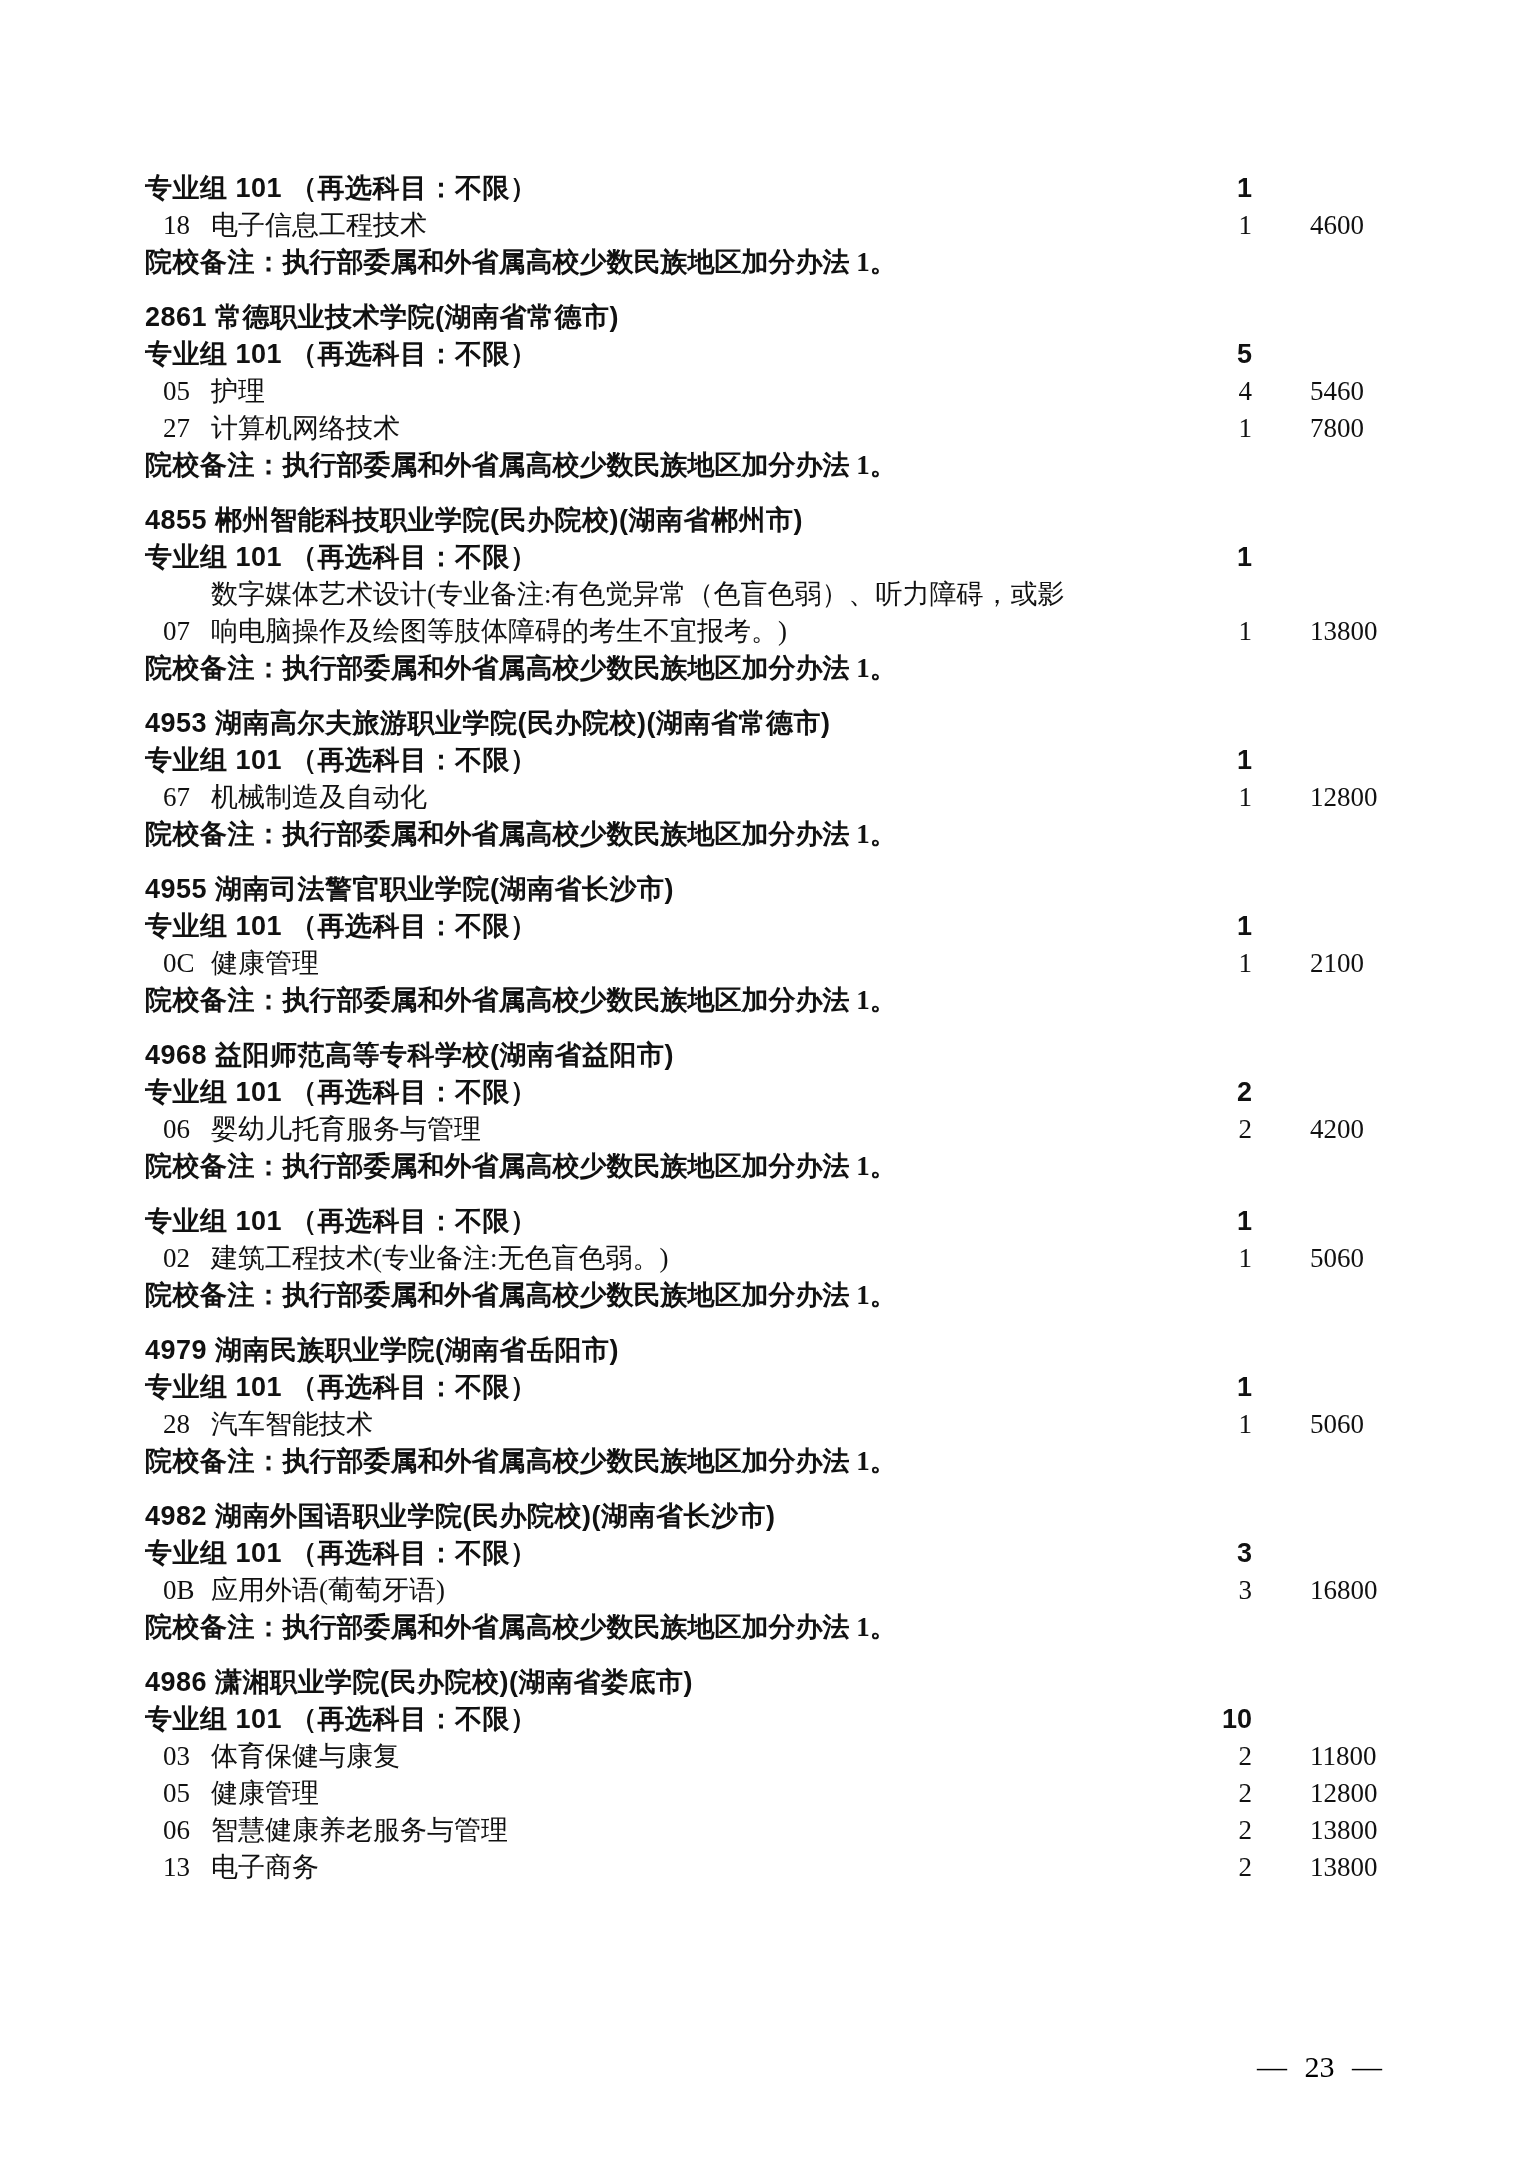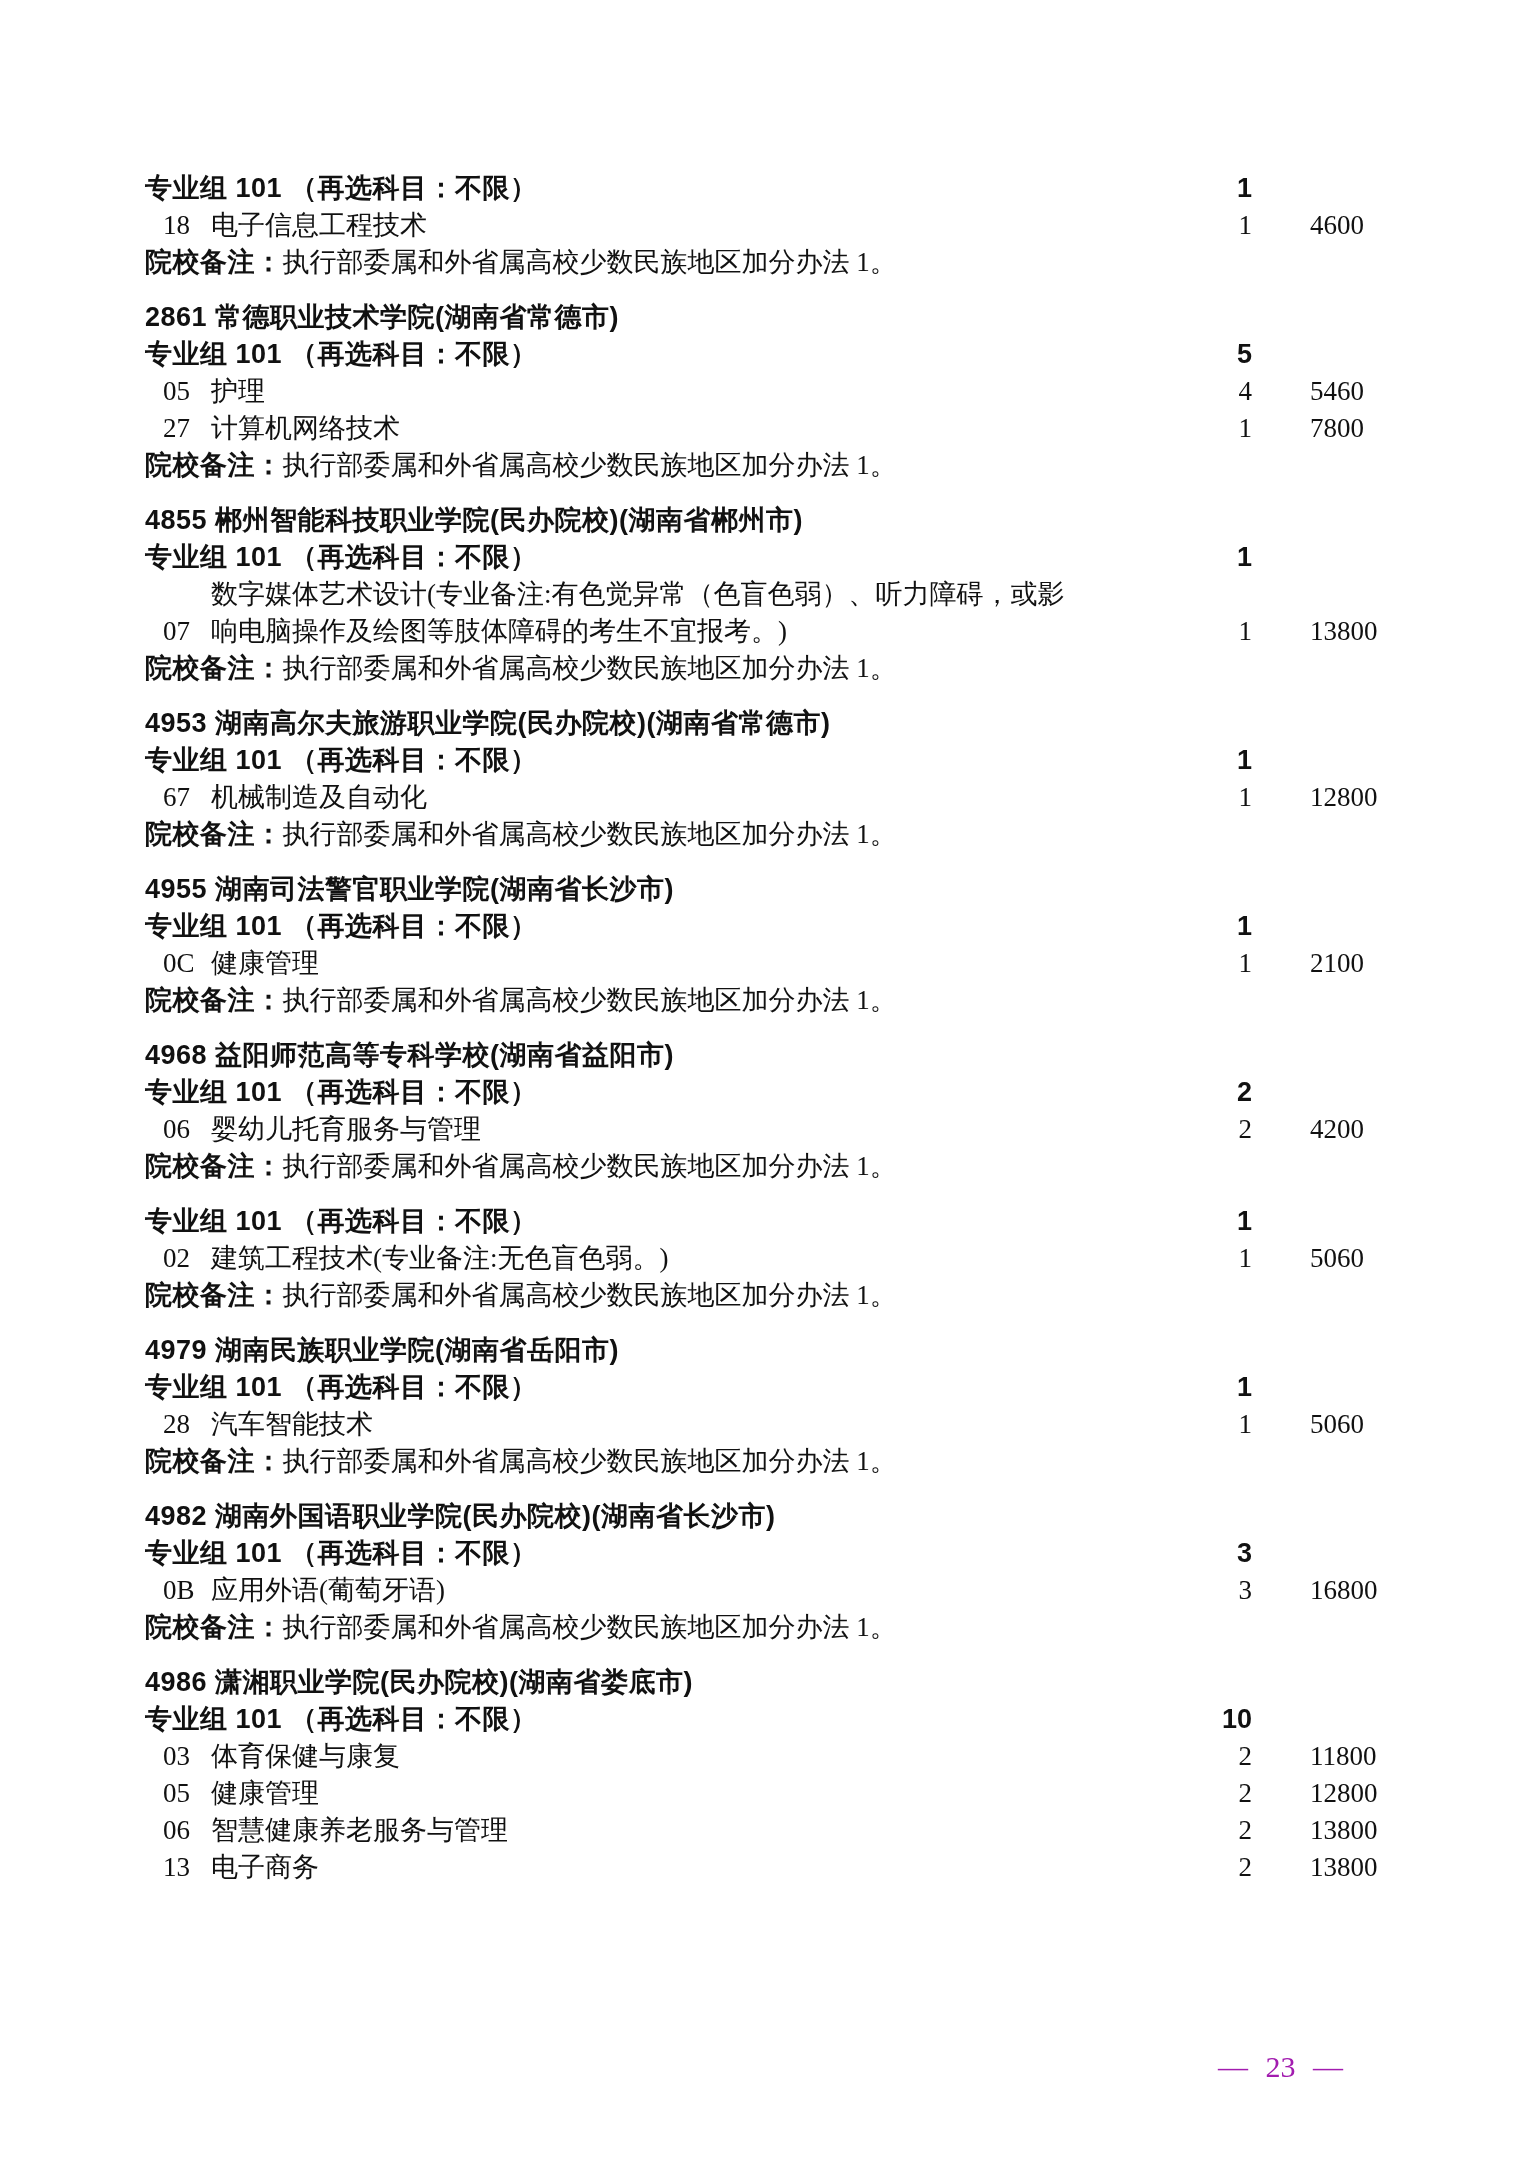--- a/index.html
+++ b/index.html
@@ -46,32 +46,32 @@
   .m-name { margin-left: 8px; max-width: 870px; }
   .m-count { flex: 0 0 60px; margin-left: auto; text-align: right; }
   .m-fee { flex: 0 0 80px; margin-left: 58px; text-align: left; }
 
   .note-row { }
   .note-label {
     font-family: "Liberation Sans", "DejaVu Sans", sans-serif;
     font-weight: 700;
     letter-spacing: 0.5px;
   }
-  .note-text { font-family: "Liberation Serif", "DejaVu Serif", serif; }
+  .note-text { font-family: "Liberation Serif", "DejaVu Serif", serif; font-weight: bold; }
 
   .page-number {
     position: absolute;
     left: 1218px;
     top: 2050px;
     width: 164px;
-    text-align: left;
+    text-align: right;
     font-size: 30px;
     word-spacing: 10px;
     font-family: "Liberation Serif", "DejaVu Serif", serif;
-    color: #a21caf;
+    color: #000000;
   }
 </style>
 </head>
 <body>
 
 <div class="page">
   <div class="content" id="content">
   <section class="school-section">
 
     <div class="row group-row">

